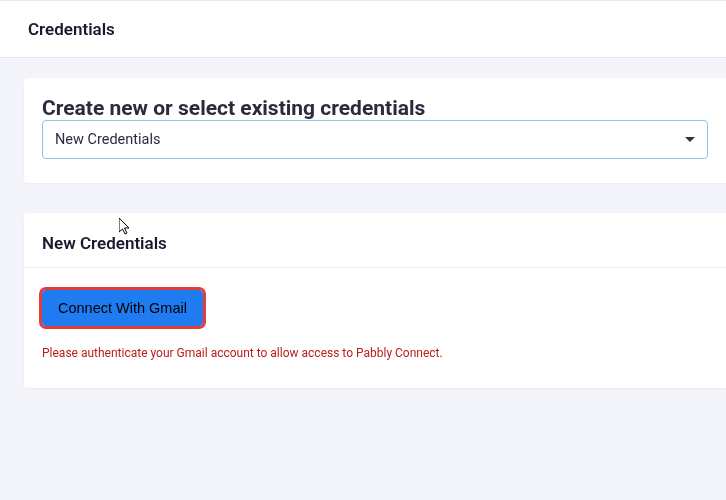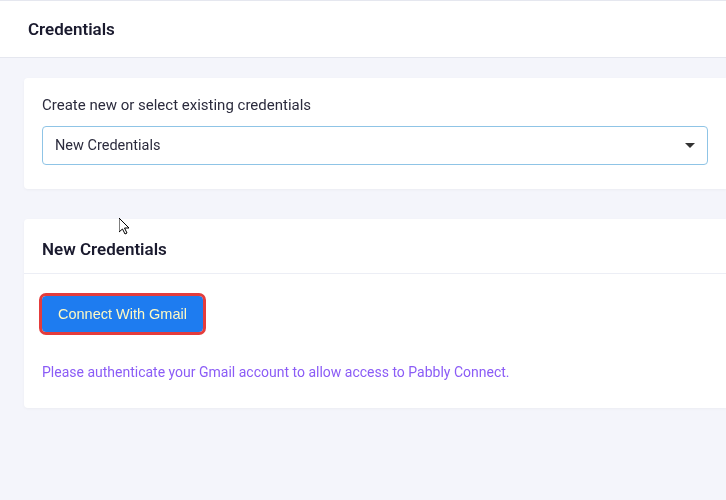--- a/index.html
+++ b/index.html
@@ -26,24 +26,23 @@
       color: #1a1a2e;
     }
     .card {
       background: #ffffff;
       margin: 20px 0 0 24px;
       padding: 18px 18px 24px 18px;
       border-radius: 4px 0 0 4px;
       box-shadow: 0 1px 3px rgba(0,0,0,0.04);
     }
     .card-label {
-      font-size: 15px;
+      font-size: 21px;
       color: #2b2b3d;
-      margin-bottom: 12px;
-      font-weight: 400;
+      font-weight: 700;
     }
     .select-box {
       border: 1px solid #8fc4e6;
       border-radius: 4px;
       padding: 10px 12px;
       display: flex;
       justify-content: space-between;
       align-items: center;
       cursor: pointer;
       background: #ffffff;
@@ -73,34 +72,34 @@
       font-size: 17px;
       font-weight: 600;
       color: #1a1a2e;
     }
     .card2-body {
       padding: 22px 18px 28px 18px;
     }
     .connect-btn {
       display: inline-block;
       background: #1e7cf0;
-      color: #fef9c3;
+      color: #000000;
       font-size: 14.5px;
       font-weight: 400;
       padding: 10px 16px;
       border: none;
       border-radius: 4px;
       cursor: pointer;
       outline: 3px solid #e43c3c;
       outline-offset: 0;
     }
     .help-text {
-      margin-top: 32px;
-      font-size: 14px;
-      color: #8b5cf6;
+      margin-top: 20px;
+      font-size: 12px;
+      color: #b91c1c;
     }
     .cursor {
       position: absolute;
       left: 119px;
       top: 218px;
       pointer-events: none;
     }
   </style>
 </head>
 <body>

